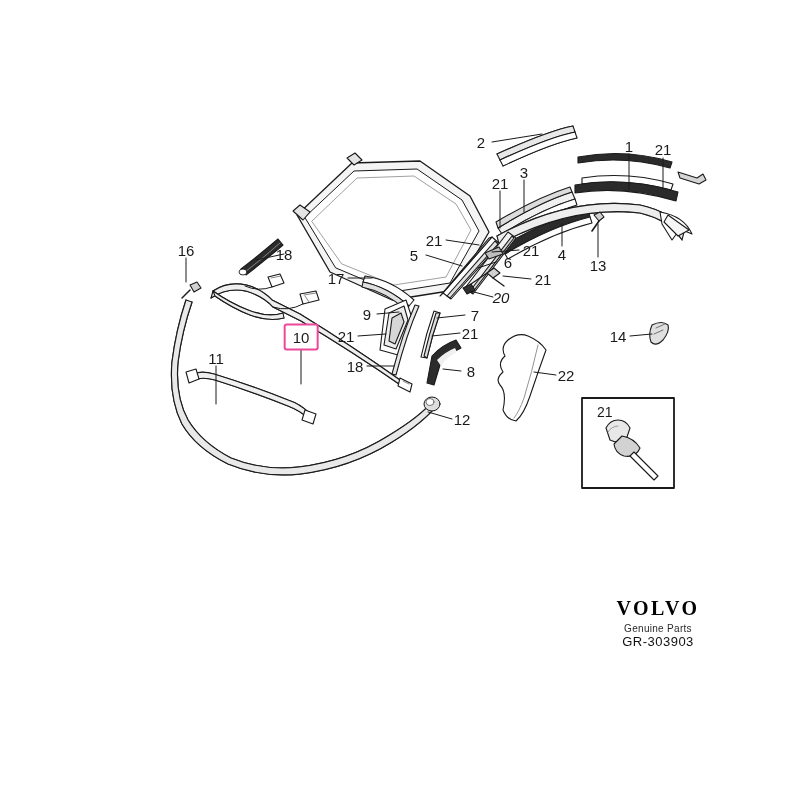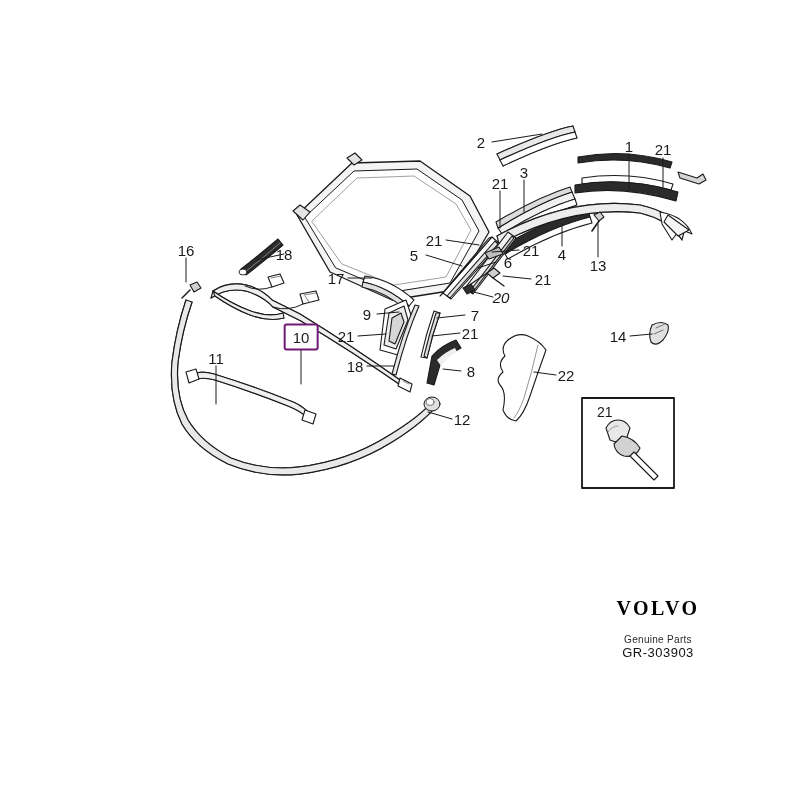--- a/index.html
+++ b/index.html
@@ -25,21 +25,21 @@
   .callout {
     position: absolute;
     font-family: "Liberation Sans", sans-serif;
     font-size: 15px;
     color: #1a1a1a;
     line-height: 1;
     white-space: nowrap;
     transform: translate(-50%, -50%);
   }
   .callout.highlighted {
-    border: 2px solid #701a75;
+    border: 2px solid #ec4899;
     border-radius: 3px;
     background: #ffffff;
     padding: 4px 7px;
   }
   #brand-block {
     position: absolute;
     left: 598px;
     top: 598px;
     width: 120px;
     text-align: center;
@@ -49,21 +49,21 @@
     font-size: 20px;
     font-weight: bold;
     letter-spacing: 2.5px;
     color: #000000;
     line-height: 1;
   }
   #brand-tagline {
     font-family: "Liberation Sans", sans-serif;
     font-size: 10px;
     color: #2a2a2a;
-    margin-top: 16px;
+    margin-top: 5px;
     letter-spacing: 0.3px;
   }
   #brand-partno {
     font-family: "Liberation Sans", sans-serif;
     font-size: 13px;
     color: #111111;
     margin-top: 0;
     letter-spacing: 0.5px;
   }
   #inset-label {

